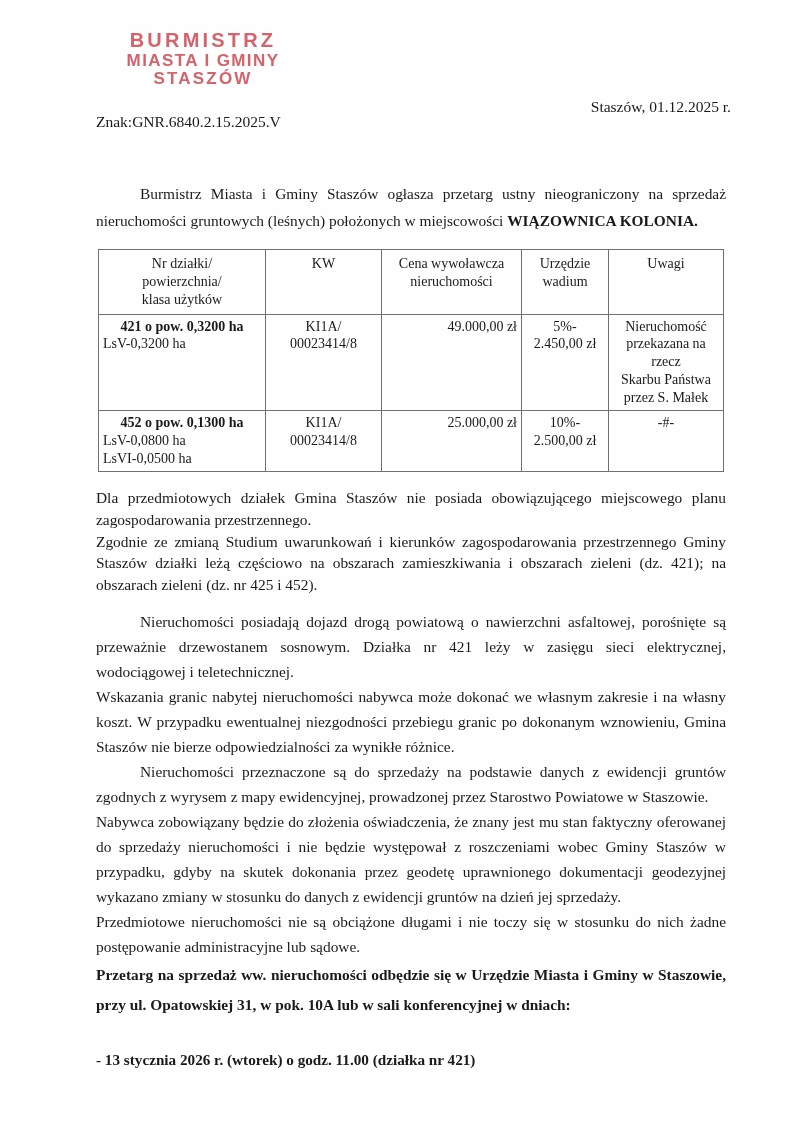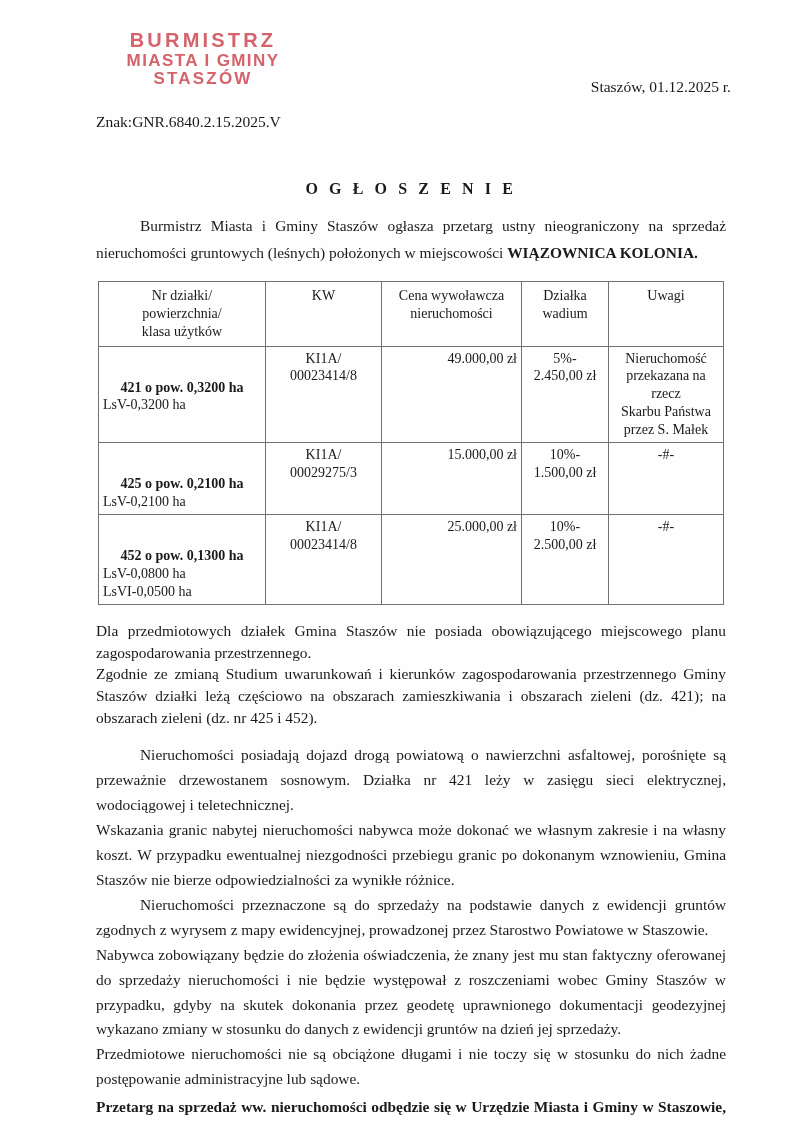--- a/index.html
+++ b/index.html
@@ -40,21 +40,21 @@
     user-select: none;
   }
   .letterhead .l1 { font-size: 20px; letter-spacing: 3.2px; }
   .letterhead .l2 { font-size: 17px; letter-spacing: 1.4px; }
   .letterhead .l3 { font-size: 17px; letter-spacing: 2.2px; }
 
   
   .doc-date {
     position: absolute;
     right: 62px;
-    top: 78px;
+    top: 98px;
     font-size: 15.5px;
     white-space: nowrap;
   }
 
   
   .doc-sign {
     position: absolute;
     left: 96px;
     top: 113px;
     font-size: 15.5px;
@@ -117,21 +117,21 @@
     padding-top: 5px;
     padding-bottom: 5px;
   }
   table.plots col.c1 { width: 167px; }
   table.plots col.c2 { width: 116px; }
   table.plots col.c3 { width: 140px; }
   table.plots col.c4 { width: 87px; }
   table.plots col.c5 { width: 115px; }
 
   td.c-name   { text-align: left; padding-left: 10px; }
-  td.c-name .ln1 { font-weight: bold; display: block; text-align: center; margin-top: 29px; }
+  td.c-name .ln1 { font-weight: bold; display: block; text-align: center; }
   td.c-name .ln { display: block; }
   td.c-kw     { text-align: center; }
   td.c-price  { text-align: right; }
   td.c-wadium { text-align: center; font-size: 13px; }
   td.c-note   { text-align: center; font-size: 13px; line-height: 1.22; }
   td.row-tall { height: 52px; }
 
   
   .after-table { margin-top: 15px; }
   .after-table p { margin: 0; }
@@ -161,21 +161,20 @@
     <div class="l2">MIASTA I GMINY</div>
     <div class="l3">STASZÓW</div>
   </div>
 
   <div class="doc-date">Staszów, 01.12.2025 r.</div>
 
   <div class="doc-sign">Znak:GNR.6840.2.15.2025.V</div>
 
   <div class="content">
 
-    <div class="doc-title">O G Ł O S Z E N I E</div>
 
     <p class="lead">
       <span class="ind" style="display:inline-block;width:44px;"></span><span>Burmistrz Miasta i Gminy Staszów ogłasza przetarg ustny nieograniczony na sprzedaż nieruchomości gruntowych (leśnych) położonych w miejscowości </span><b>WIĄZOWNICA KOLONIA.</b>
     </p>
 
     <table class="plots">
       <colgroup>
         <col class="c1">
           <col class="c2">
           <col class="c3">
@@ -190,21 +189,21 @@
             <span>klasa użytków</span>
           </th>
           <th>
             <span>KW</span>
           </th>
           <th>
             <span>Cena wywoławcza</span><br>
             <span>nieruchomości</span>
           </th>
           <th>
-            <span>Działka</span><br>
+            <span>Urzędzie</span><br>
             <span>wadium</span>
           </th>
           <th>
             <span>Uwagi</span>
           </th>
         </tr>
       </thead>
       <tbody>
         <tr>
           <td class="c-name row-tall">
@@ -219,36 +218,20 @@
           <td class="c-wadium">
             <span>5%-</span><br>
             <span>2.450,00 zł</span>
           </td>
           <td class="c-note">
             <span>Nieruchomość</span><br>
             <span>przekazana na rzecz</span><br>
             <span>Skarbu Państwa</span><br>
             <span>przez S. Małek</span>
           </td>
-        </tr>
-        <tr>
-          <td class="c-name">
-            <span class="ln1">425 o pow. 0,2100 ha</span>
-            <span class="ln">LsV-0,2100 ha</span>
-          </td>
-          <td class="c-kw">
-            <span>KI1A/</span><br>
-            <span>00029275/3</span>
-          </td>
-          <td class="c-price">15.000,00 zł</td>
-          <td class="c-wadium">
-            <span>10%-</span><br>
-            <span>1.500,00 zł</span>
-          </td>
-          <td class="c-note">-#-</td>
         </tr>
         <tr>
           <td class="c-name">
             <span class="ln1">452 o pow. 0,1300 ha</span>
             <span class="ln">LsV-0,0800 ha</span>
             <span class="ln">LsVI-0,0500 ha</span>
           </td>
           <td class="c-kw">
             <span>KI1A/</span><br>
             <span>00023414/8</span>

